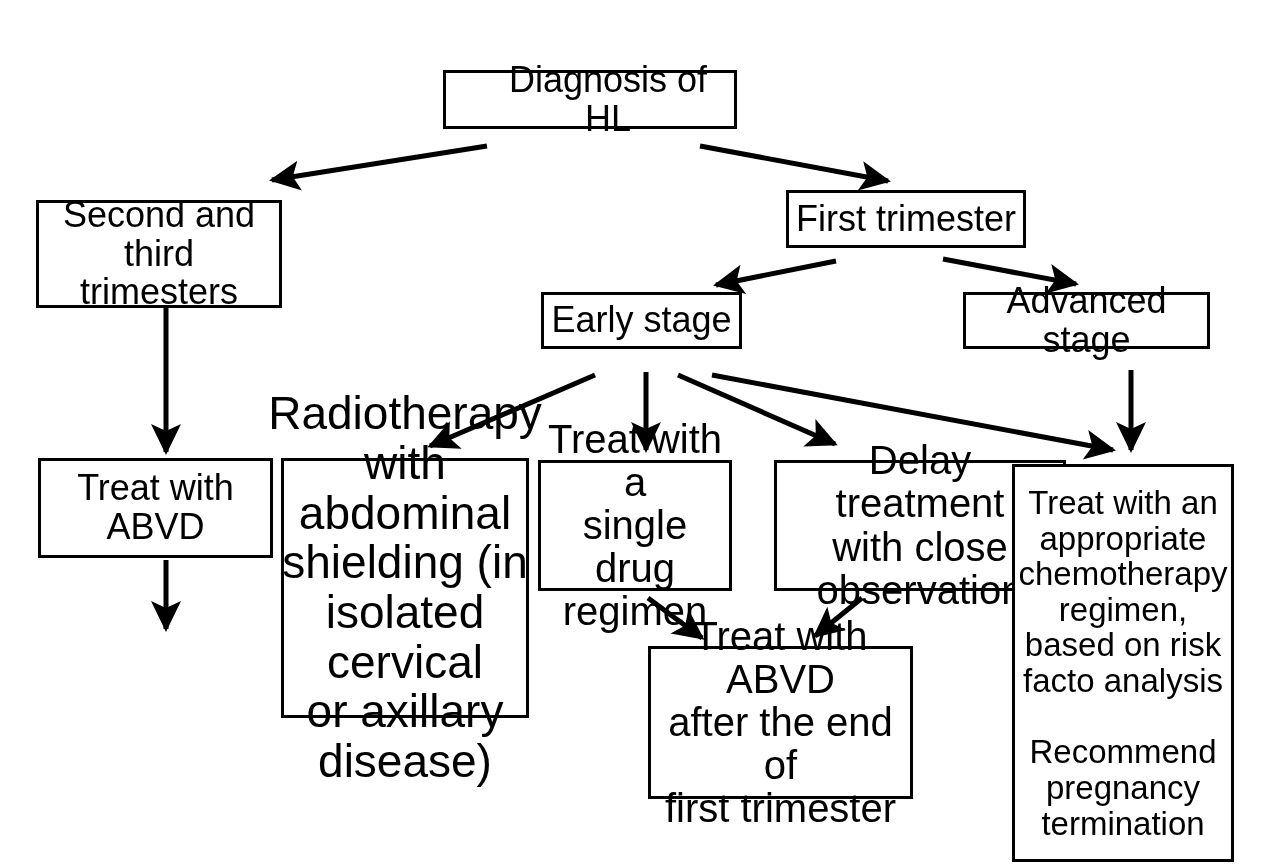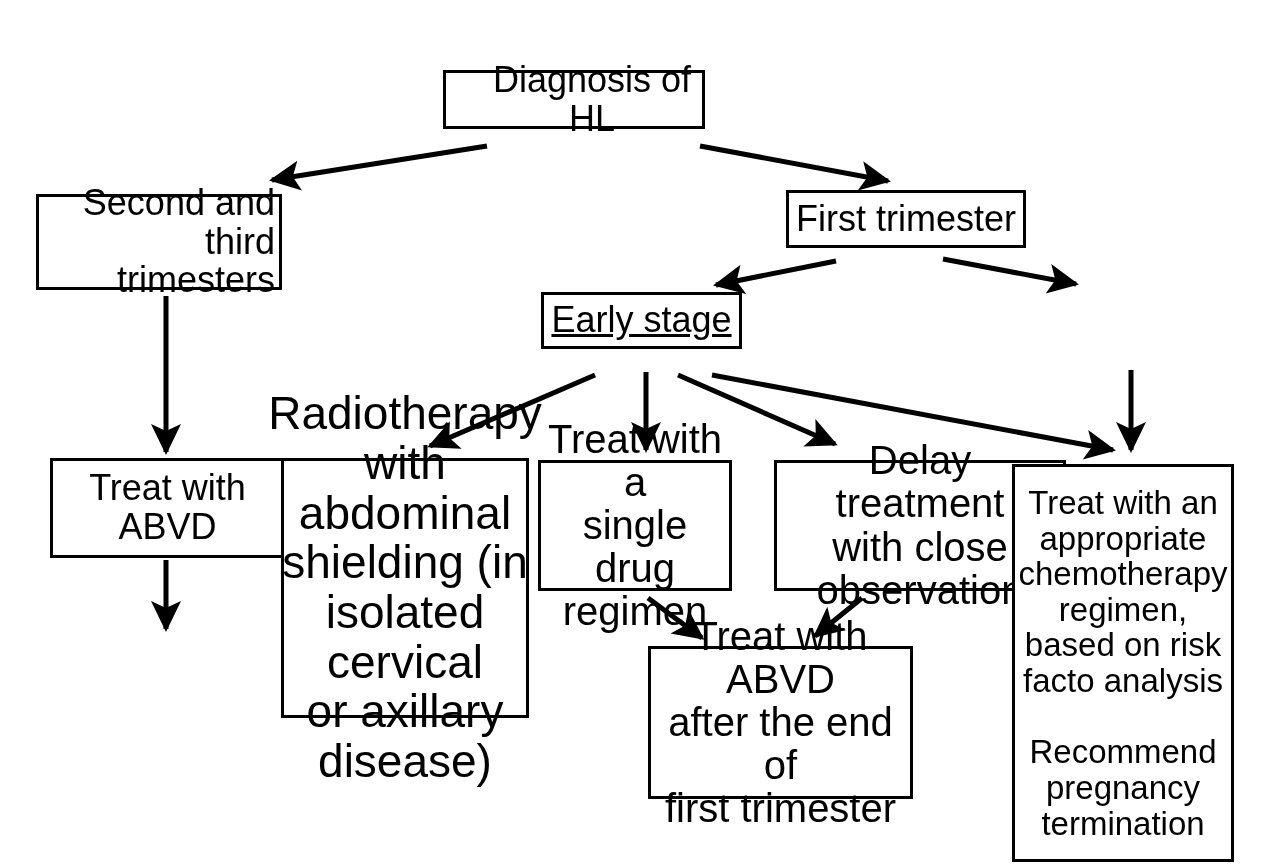--- a/index.html
+++ b/index.html
@@ -78,39 +78,42 @@
 
     <line x1="712" y1="375" x2="1113" y2="450" stroke="#000000" stroke-width="5" marker-end="url(#ah)"></line>
 
     <line x1="1131" y1="370" x2="1131" y2="450" stroke="#000000" stroke-width="5" marker-end="url(#ah)"></line>
 
     <line x1="648" y1="598" x2="702" y2="638" stroke="#000000" stroke-width="5" marker-end="url(#ah)"></line>
 
     <line x1="862" y1="598" x2="815" y2="636" stroke="#000000" stroke-width="5" marker-end="url(#ah)"></line>
   </svg>
 
-  <div class="node f36" style="left:443px; top:70px; width:262px; height:59px;padding-left:36px;">
+  <div class="node f36" style="left:443px; top:70px; width:294px; height:59px;padding-left:36px;">
     <span class="label">Diagnosis of HL</span>
   </div>
 
-  <div class="node f36" style="left:36px; top:194px; width:246px; height:96px;text-align:right;">
+  <div class="node f36" style="left:36px; top:200px; width:246px; height:108px;">
     <span class="label">Second and
 third trimesters</span>
   </div>
 
   <div class="node f36" style="left:786px; top:190px; width:240px; height:58px;">
     <span class="label">First trimester</span>
   </div>
 
-  <div class="node f36" style="left:541px; top:292px; width:201px; height:57px;text-decoration:underline;">
+  <div class="node f36" style="left:541px; top:292px; width:201px; height:57px;">
     <span class="label">Early stage</span>
   </div>
 
+  <div class="node f36" style="left:963px; top:292px; width:247px; height:57px;">
+    <span class="label">Advanced stage</span>
+  </div>
 
-  <div class="node f36" style="left:50px; top:458px; width:235px; height:100px;">
+  <div class="node f36" style="left:38px; top:458px; width:235px; height:100px;">
     <span class="label">Treat with
 ABVD</span>
   </div>
 
 
   <div class="node f34" style="left:281px; top:458px; width:248px; height:260px;">
     <span class="label">Radiotherapy
 with abdominal
 shielding (in
 isolated cervical

